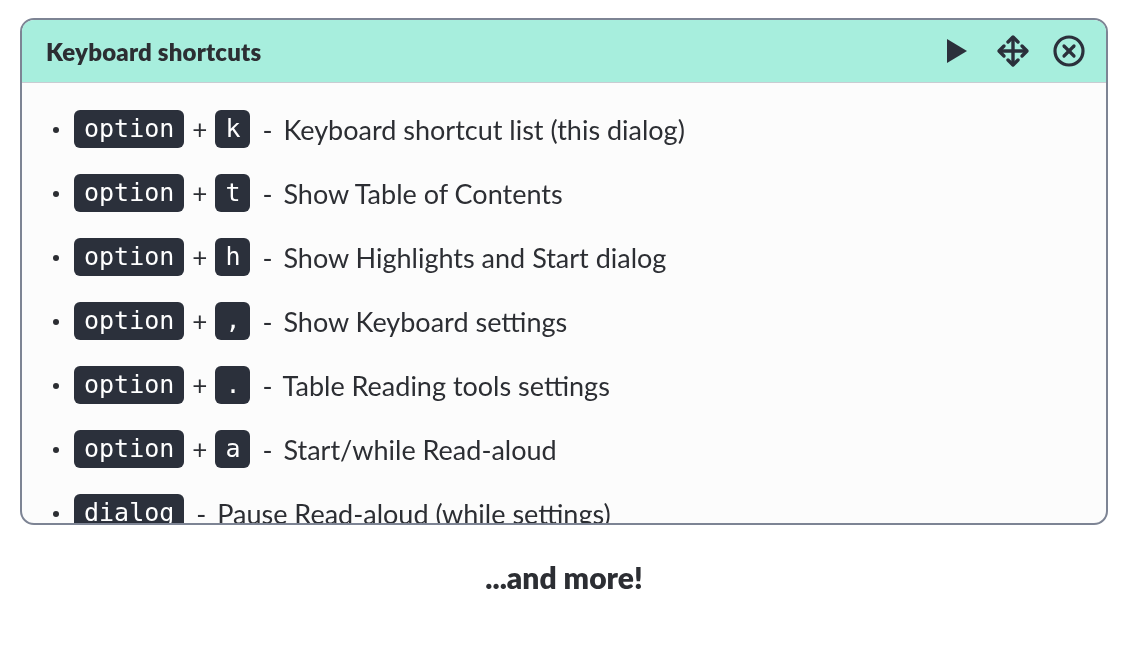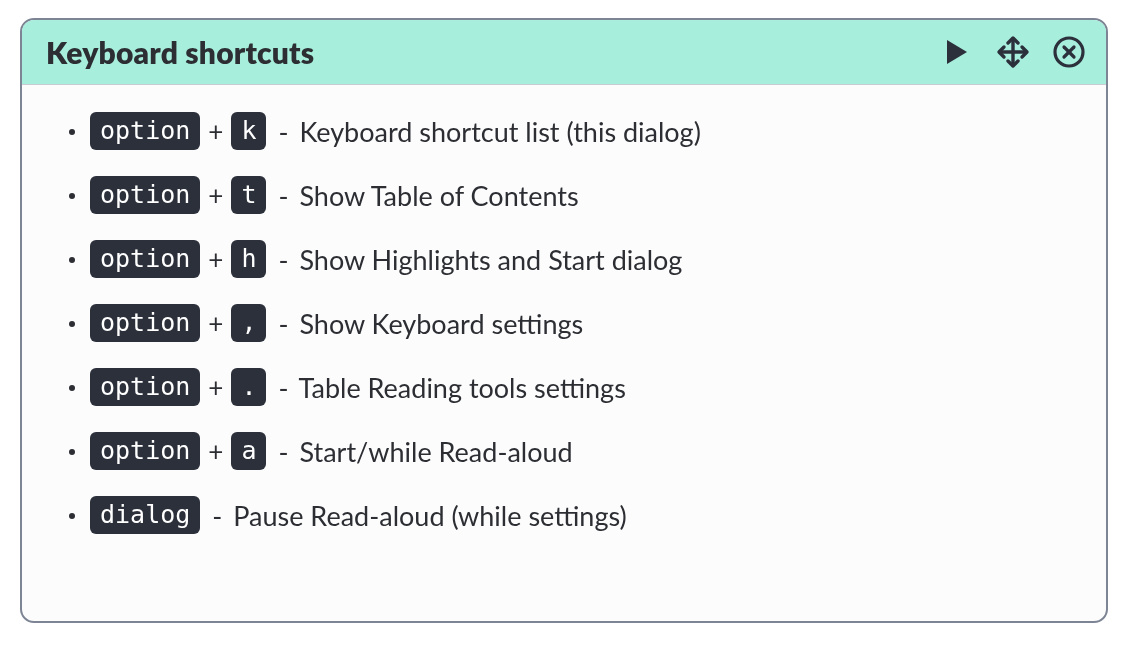--- a/index.html
+++ b/index.html
@@ -26,43 +26,43 @@
   .dialog-header {
     display: flex;
     align-items: center;
     background: #a7eedd;
     padding: 14px 20px 14px 24px;
     border-bottom: 1px solid #c9ccd2;
   }
   .dialog-title {
     flex: 1 1 auto;
     font-weight: 800;
-    font-size: 30px;
+    font-size: 24px;
     letter-spacing: 0.2px;
     color: #2c2e33;
   }
   .header-controls {
     display: flex;
     align-items: center;
     gap: 22px;
   }
   .icon-btn {
     width: 34px;
     height: 34px;
     display: inline-flex;
     align-items: center;
     justify-content: center;
     color: #2b303b;
     cursor: pointer;
   }
   .icon-btn svg { display:block; }
 
   .shortcut-body {
-    padding: 14px 20px 0 20px;
-    height: 536px;
+    padding: 14px 20px 0 4px;
+    height: 440px;
     overflow: hidden;
   }
   ul.shortcuts {
     margin: 0;
     padding: 0 0 0 46px;
     list-style: disc;
   }
   ul.shortcuts li {
     font-size: 27px;
     line-height: 1.0;
@@ -152,13 +152,14 @@
           <li><span class="kbd">option</span><span class="plus">+</span><span class="kbd">t</span><span class="dash">-</span><span class="desc"> Show Table of Contents</span></li>
           <li><span class="kbd">option</span><span class="plus">+</span><span class="kbd">h</span><span class="dash">-</span><span class="desc"> Show Highlights and Start dialog</span></li>
           <li><span class="kbd">option</span><span class="plus">+</span><span class="kbd">,</span><span class="dash">-</span><span class="desc"> Show Keyboard settings</span></li>
           <li><span class="kbd">option</span><span class="plus">+</span><span class="kbd">.</span><span class="dash">-</span><span class="desc"> Table Reading tools settings</span></li>
           <li><span class="kbd">option</span><span class="plus">+</span><span class="kbd">a</span><span class="dash">-</span><span class="desc"> Start/while Read-aloud</span></li>
           <li><span class="kbd">dialog</span><span class="dash">-</span><span class="desc"> Pause Read-aloud (while settings)</span></li>
         </ul>
     </div>
   </div>
 
+  <div class="footer-text">...and more!</div>
 </div>
 
 </body></html>

